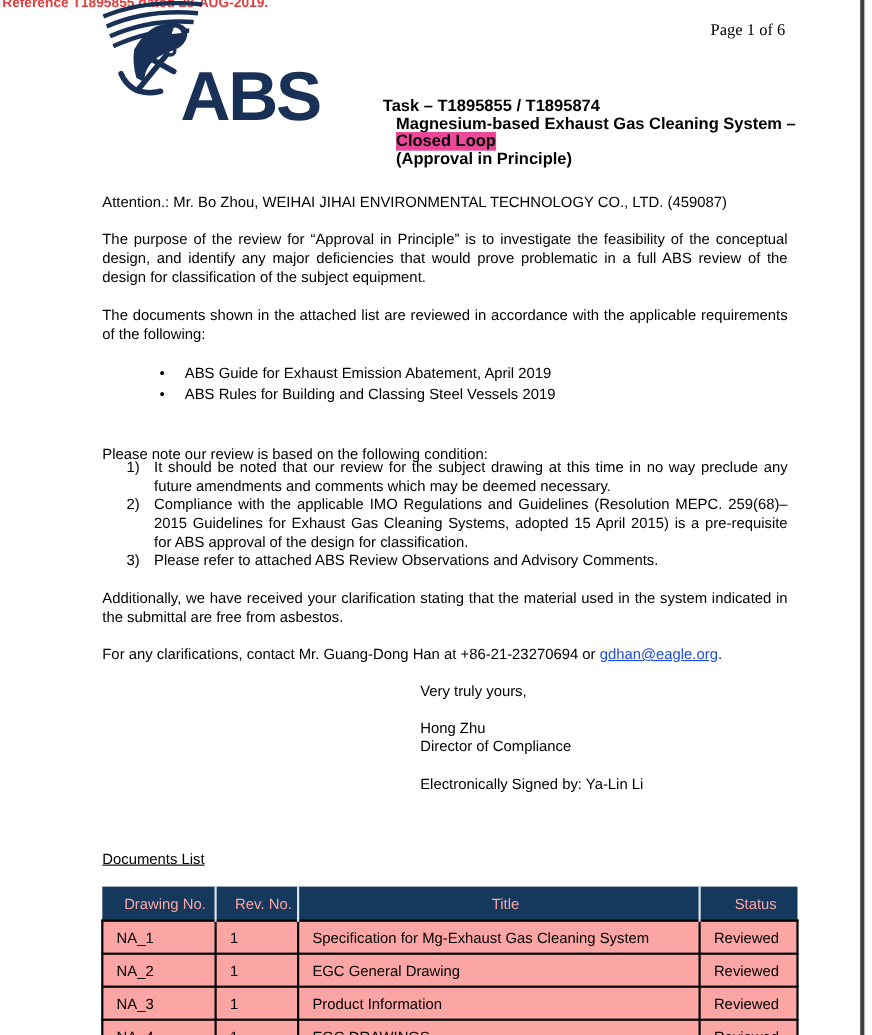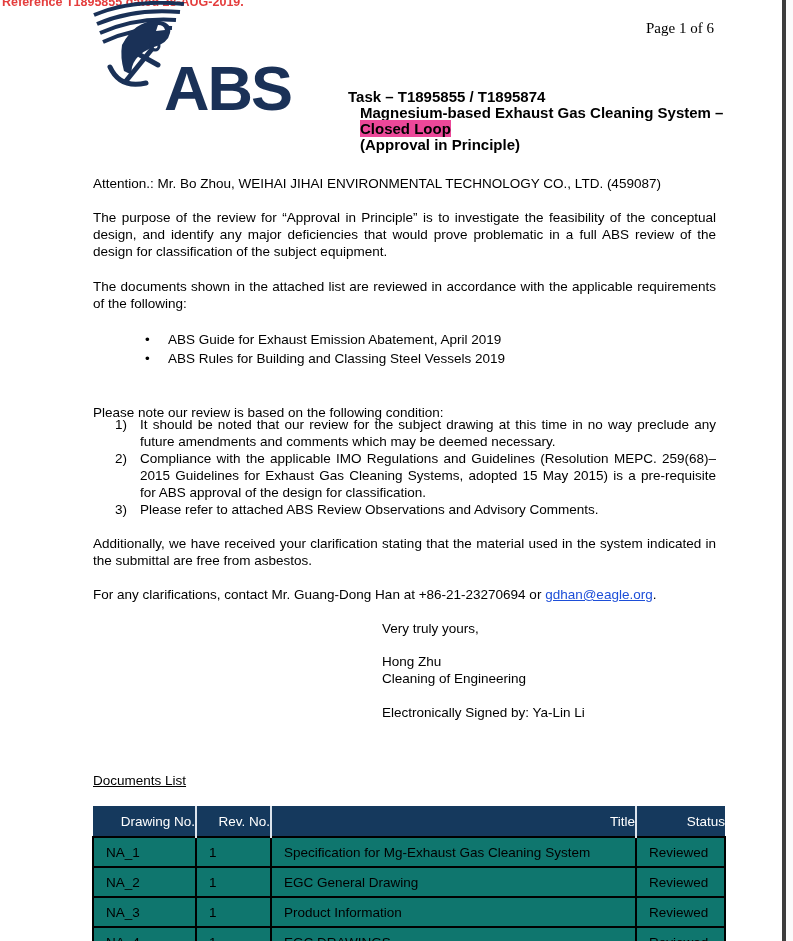--- a/index.html
+++ b/index.html
@@ -81,33 +81,33 @@
     position: absolute;
     left: 92px;
     top: 806px;
     width: 632px;
     border-collapse: collapse;
     font-size: 13.5px;
     table-layout: fixed;
   }
   table.docs th {
     background: #15395d;
-    color: #ffffff;
+    color: #fca5a5;
     font-weight: normal;
-    text-align: right;
+    text-align: center;
     height: 30px;
     padding: 0 0 0 12px;
     border-right: 2px solid #dce4ec;
   }
   table.docs th:last-child { border-right: none; }
   table.docs td {
     border: 2px solid #000;
     height: 28px;
     padding: 0 0 0 12px;
-    background: #0f766e;
+    background: #fca5a5;
   }
   .col-drawing { width: 103px; }
   .col-rev { width: 75px; }
   .col-title { width: 365px; }
   .col-status { width: 89px; }
   .page-edge-line {
     position: absolute;
     left: 782px;
     top: 0;
     width: 4px;
@@ -180,37 +180,37 @@
 
   <div class="bodytext" style="top:368px;margin-top:36px;">Please note our review is based on the following condition:</div>
 
   <div class="bodytext" style="top:416px;">
     <div class="num-item">
       <span class="num-marker">1)</span>
       <span class="num-text">It should be noted that our review for the subject drawing at this time in no way preclude any future amendments and comments which may be deemed necessary.</span>
     </div>
     <div class="num-item">
       <span class="num-marker">2)</span>
-      <span class="num-text">Compliance with the applicable IMO Regulations and Guidelines (Resolution MEPC. 259(68)– 2015 Guidelines for Exhaust Gas Cleaning Systems, adopted 15 May 2015) is a pre-requisite for ABS approval of the design for classification.</span>
+      <span class="num-text">Compliance with the applicable IMO Regulations and Guidelines (Resolution MEPC. 259(68)– 2015 Guidelines for Exhaust Gas Cleaning Systems, adopted 15 April 2015) is a pre-requisite for ABS approval of the design for classification.</span>
     </div>
     <div class="num-item">
       <span class="num-marker">3)</span>
       <span class="num-text">Please refer to attached ABS Review Observations and Advisory Comments.</span>
     </div>
   </div>
 
   <div class="bodytext just" style="top:535px;">Additionally, we have received your clarification stating that the material used in the system indicated in the submittal are free from asbestos.</div>
 
   <div class="bodytext" style="top:586px;"><span>For any clarifications, contact Mr. Guang-Dong Han at +86-21-23270694 or </span><a href="#" class="email-link">gdhan@eagle.org</a><span>.</span></div>
 
   <div class="sig-block">
     <div>Very truly yours,</div>
     <div class="sig-gap1"></div>
     <div>Hong Zhu</div>
-    <div>Cleaning of Engineering</div>
+    <div>Director of Compliance</div>
     <div class="sig-gap2"></div>
     <div>Electronically Signed by: Ya-Lin Li</div>
   </div>
 
   <div class="docs-heading">Documents List</div>
 
   <table class="docs">
     <colgroup>
       <col class="col-drawing">
         <col class="col-rev">

